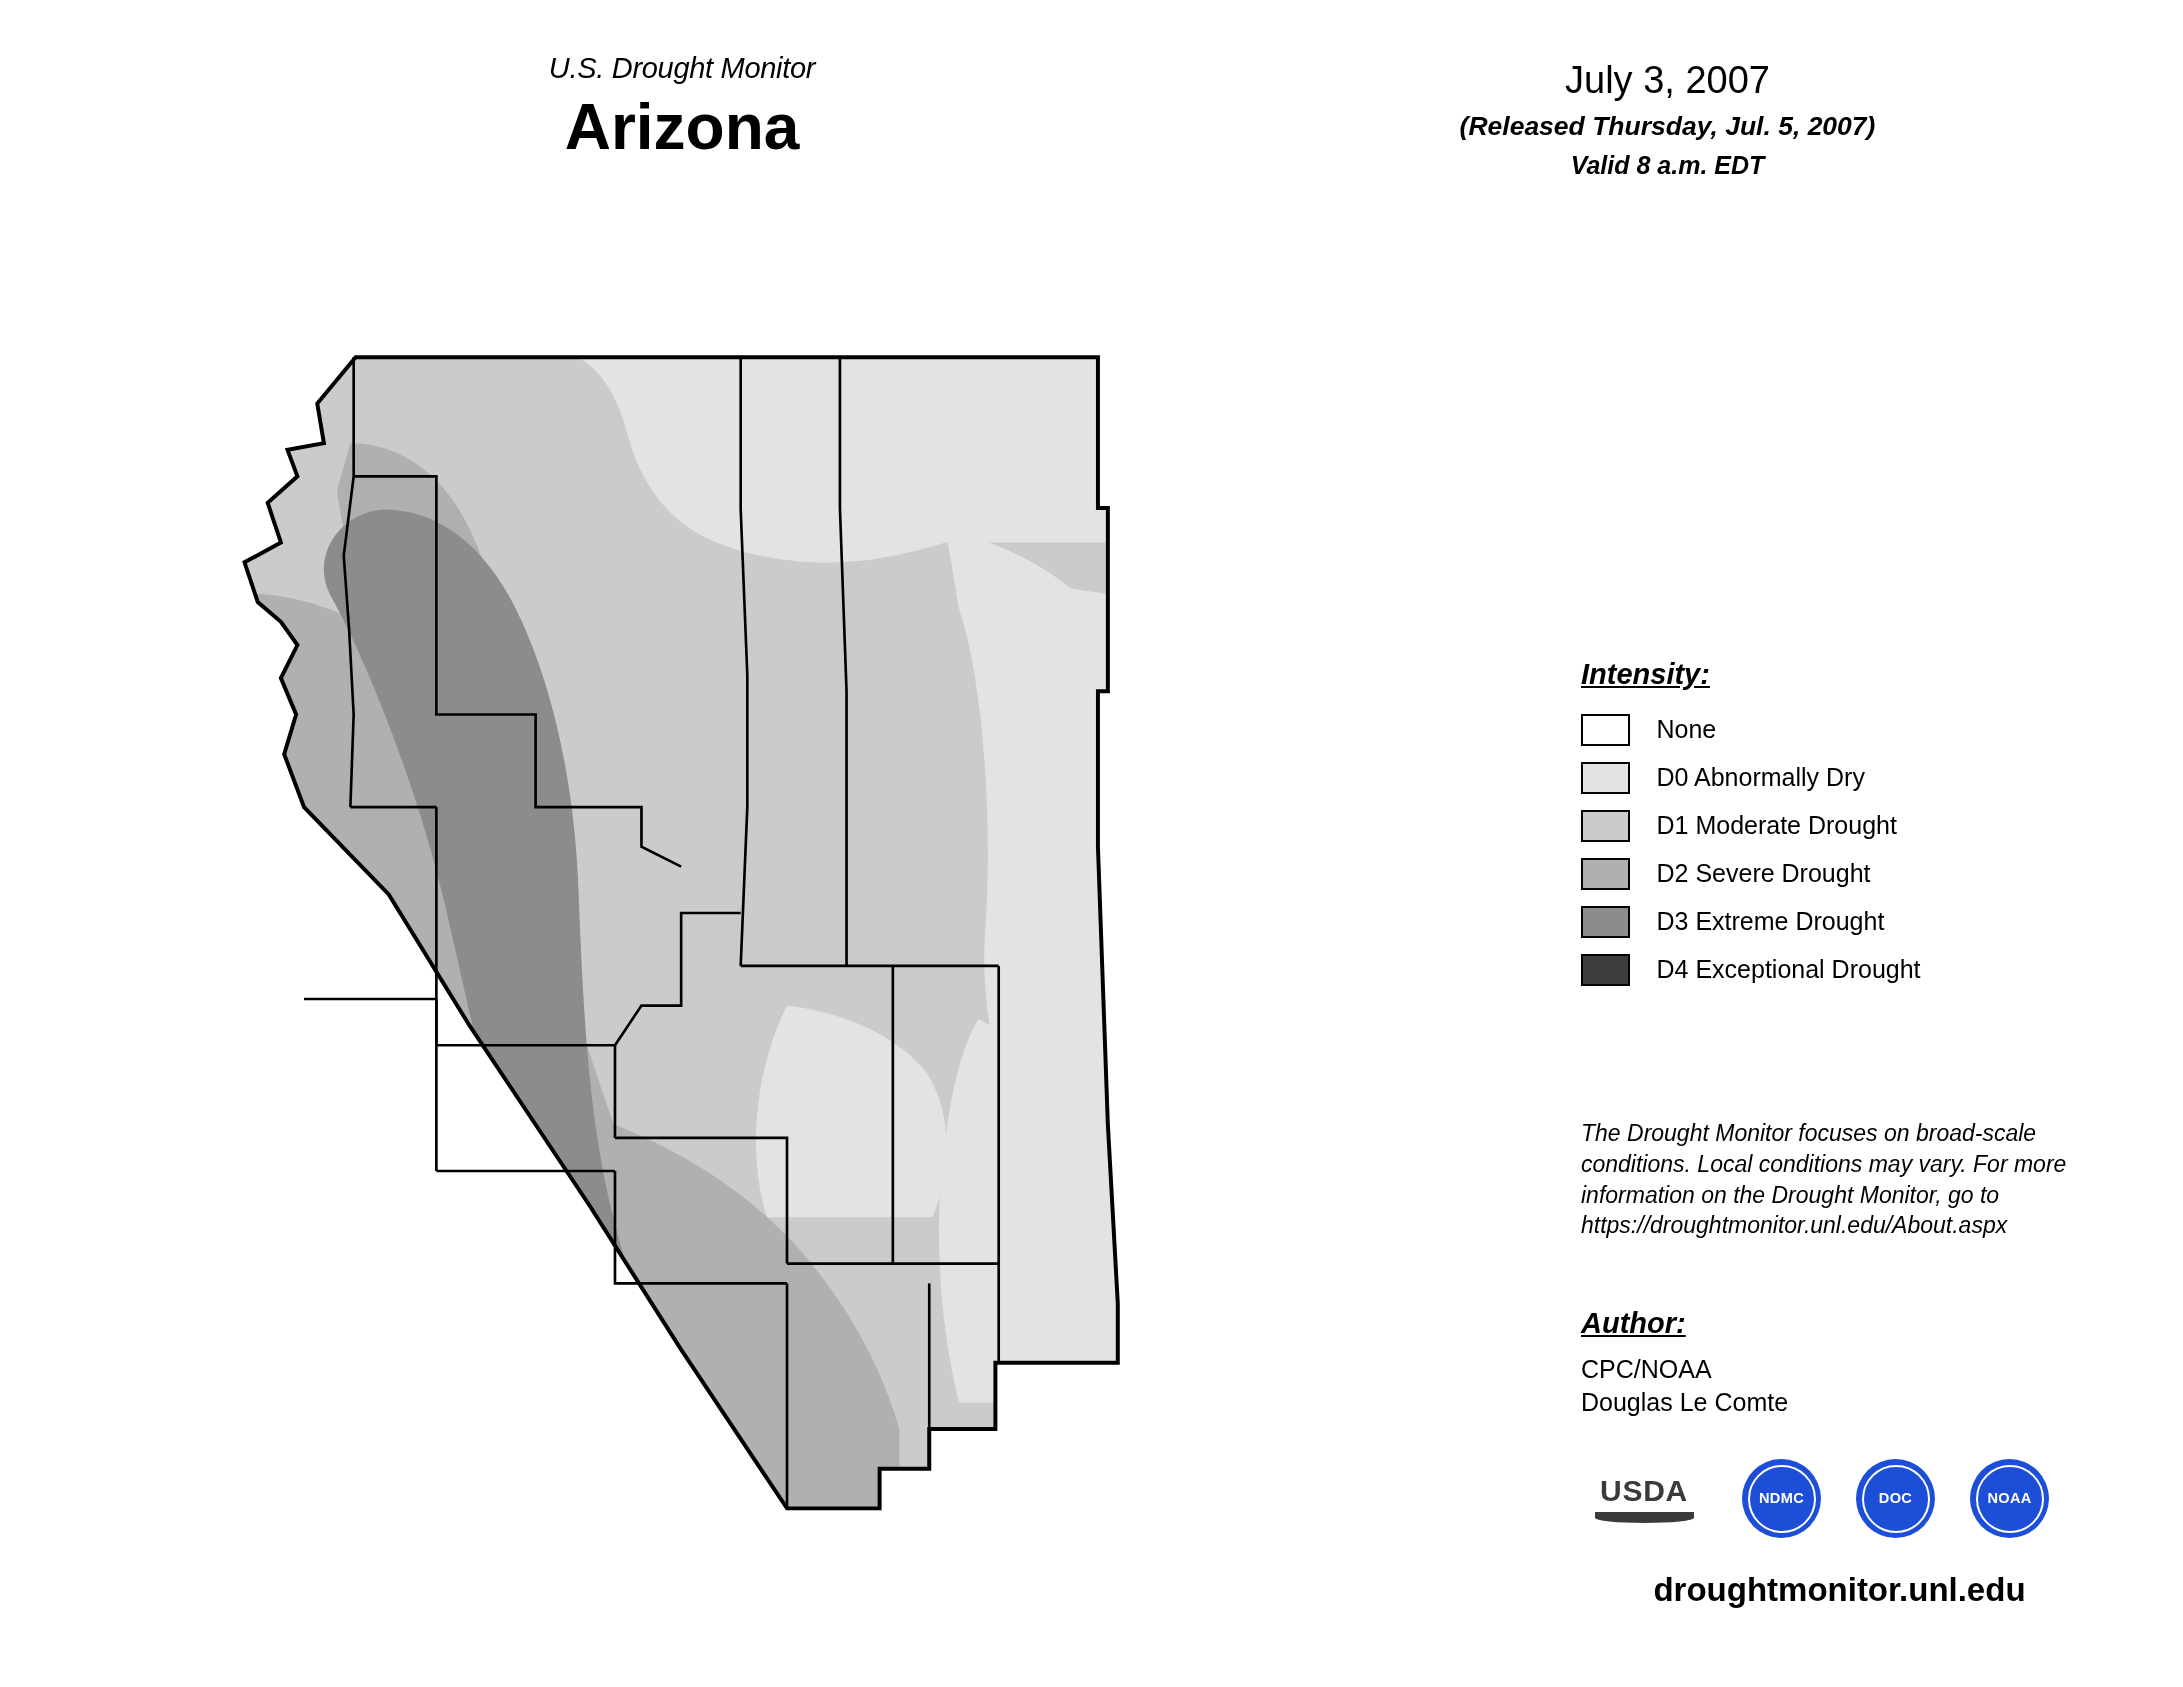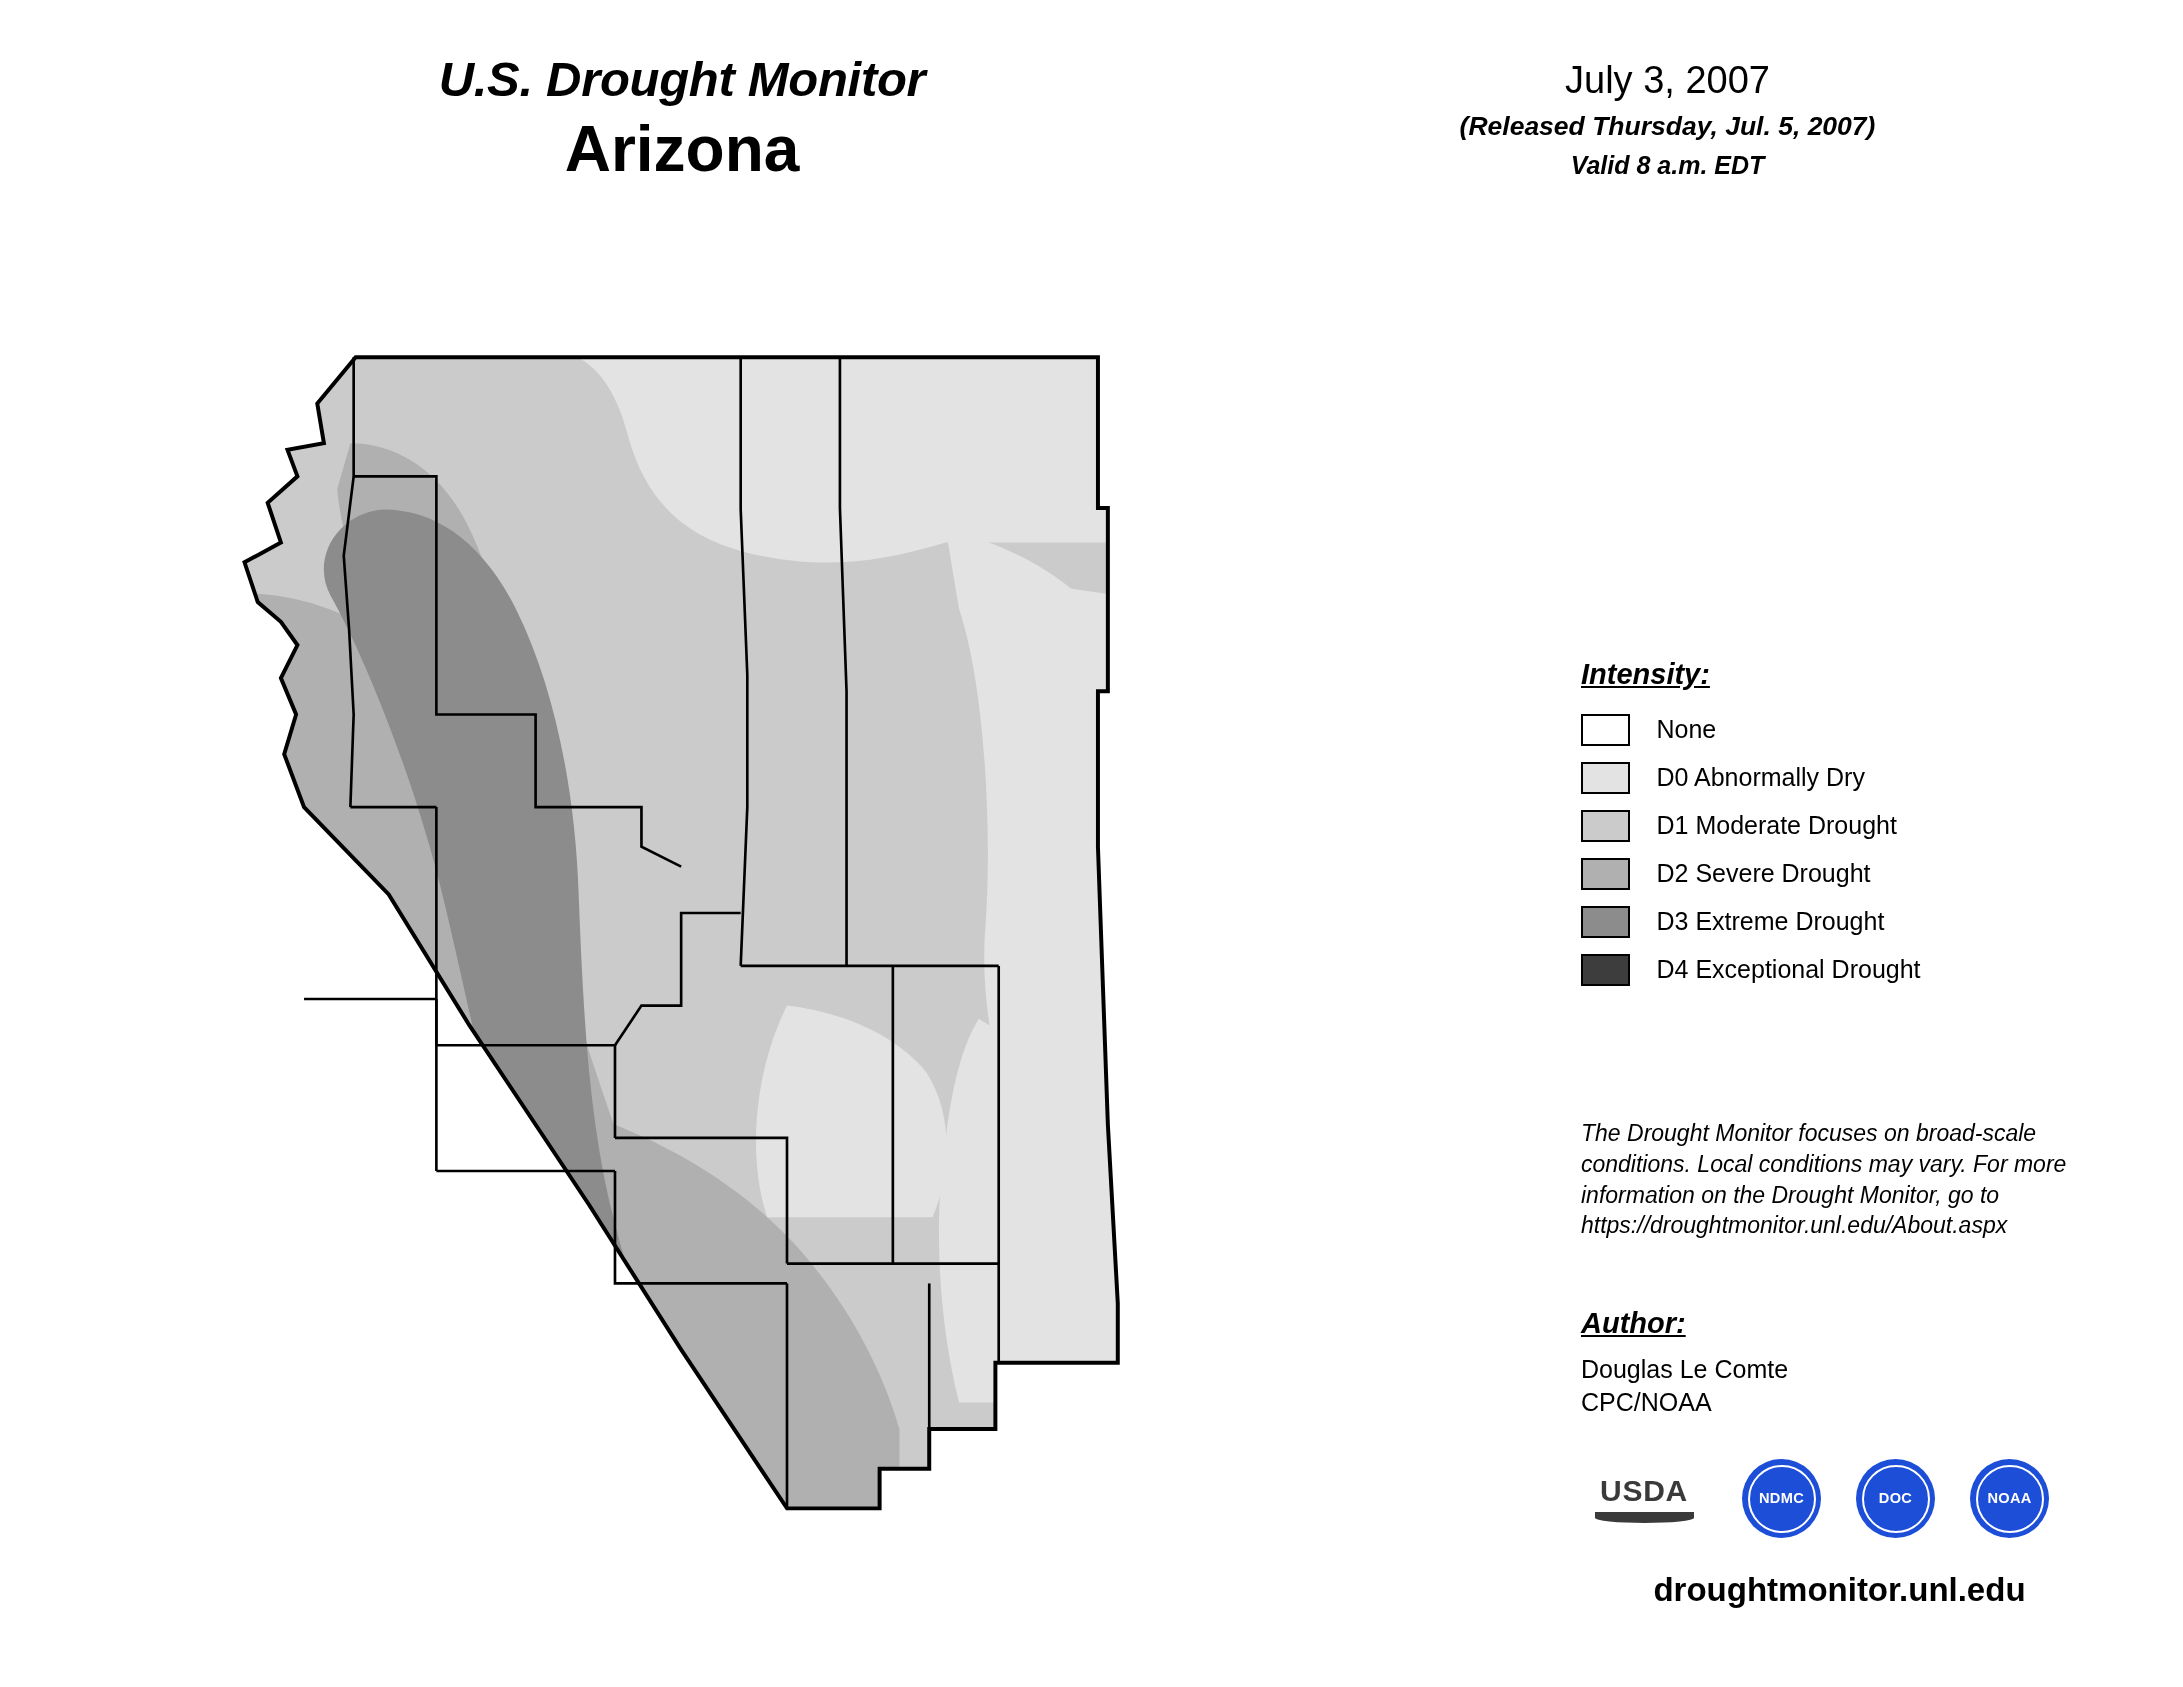--- a/index.html
+++ b/index.html
@@ -18,22 +18,22 @@
 
   
   #header-title-block {
     position: absolute;
     left: 318px;
     top: 53px;
     width: 728px;
     text-align: center;
   }
   #dm-title {
-    font-size: 49px;
-    font-weight: bold;
+    font-size: 29px;
+    font-weight: normal;
     font-style: italic;
     letter-spacing: -0.3px;
     line-height: 1.1;
   }
   #state-title {
     font-size: 64px;
     font-weight: bold;
     line-height: 1.15;
     margin-top: 6.6px;
   }
@@ -302,22 +302,22 @@
   <div class="legend-row">
     <span class="legend-swatch" style="background:#3d3d3d"></span>
     <span class="legend-label">D4 Exceptional Drought</span>
   </div>
 </div>
 
 <div id="disclaimer">The Drought Monitor focuses on broad-scale conditions. Local conditions may vary. For more information on the Drought Monitor, go to https://droughtmonitor.unl.edu/About.aspx</div>
 
 <div id="author-block">
   <div id="author-title">Author:</div>
+  <div class="author-line">CPC/NOAA</div>
   <div class="author-line">Douglas Le Comte</div>
-  <div class="author-line">CPC/NOAA</div>
 </div>
 
 <div id="logos">
   <div class="logo" id="logo-usda">
     <div class="usda-text">USDA</div>
     <div class="usda-swoosh"></div>
   </div>
   <div class="logo logo-circle">
     <div class="inner">NDMC</div>
   </div>

